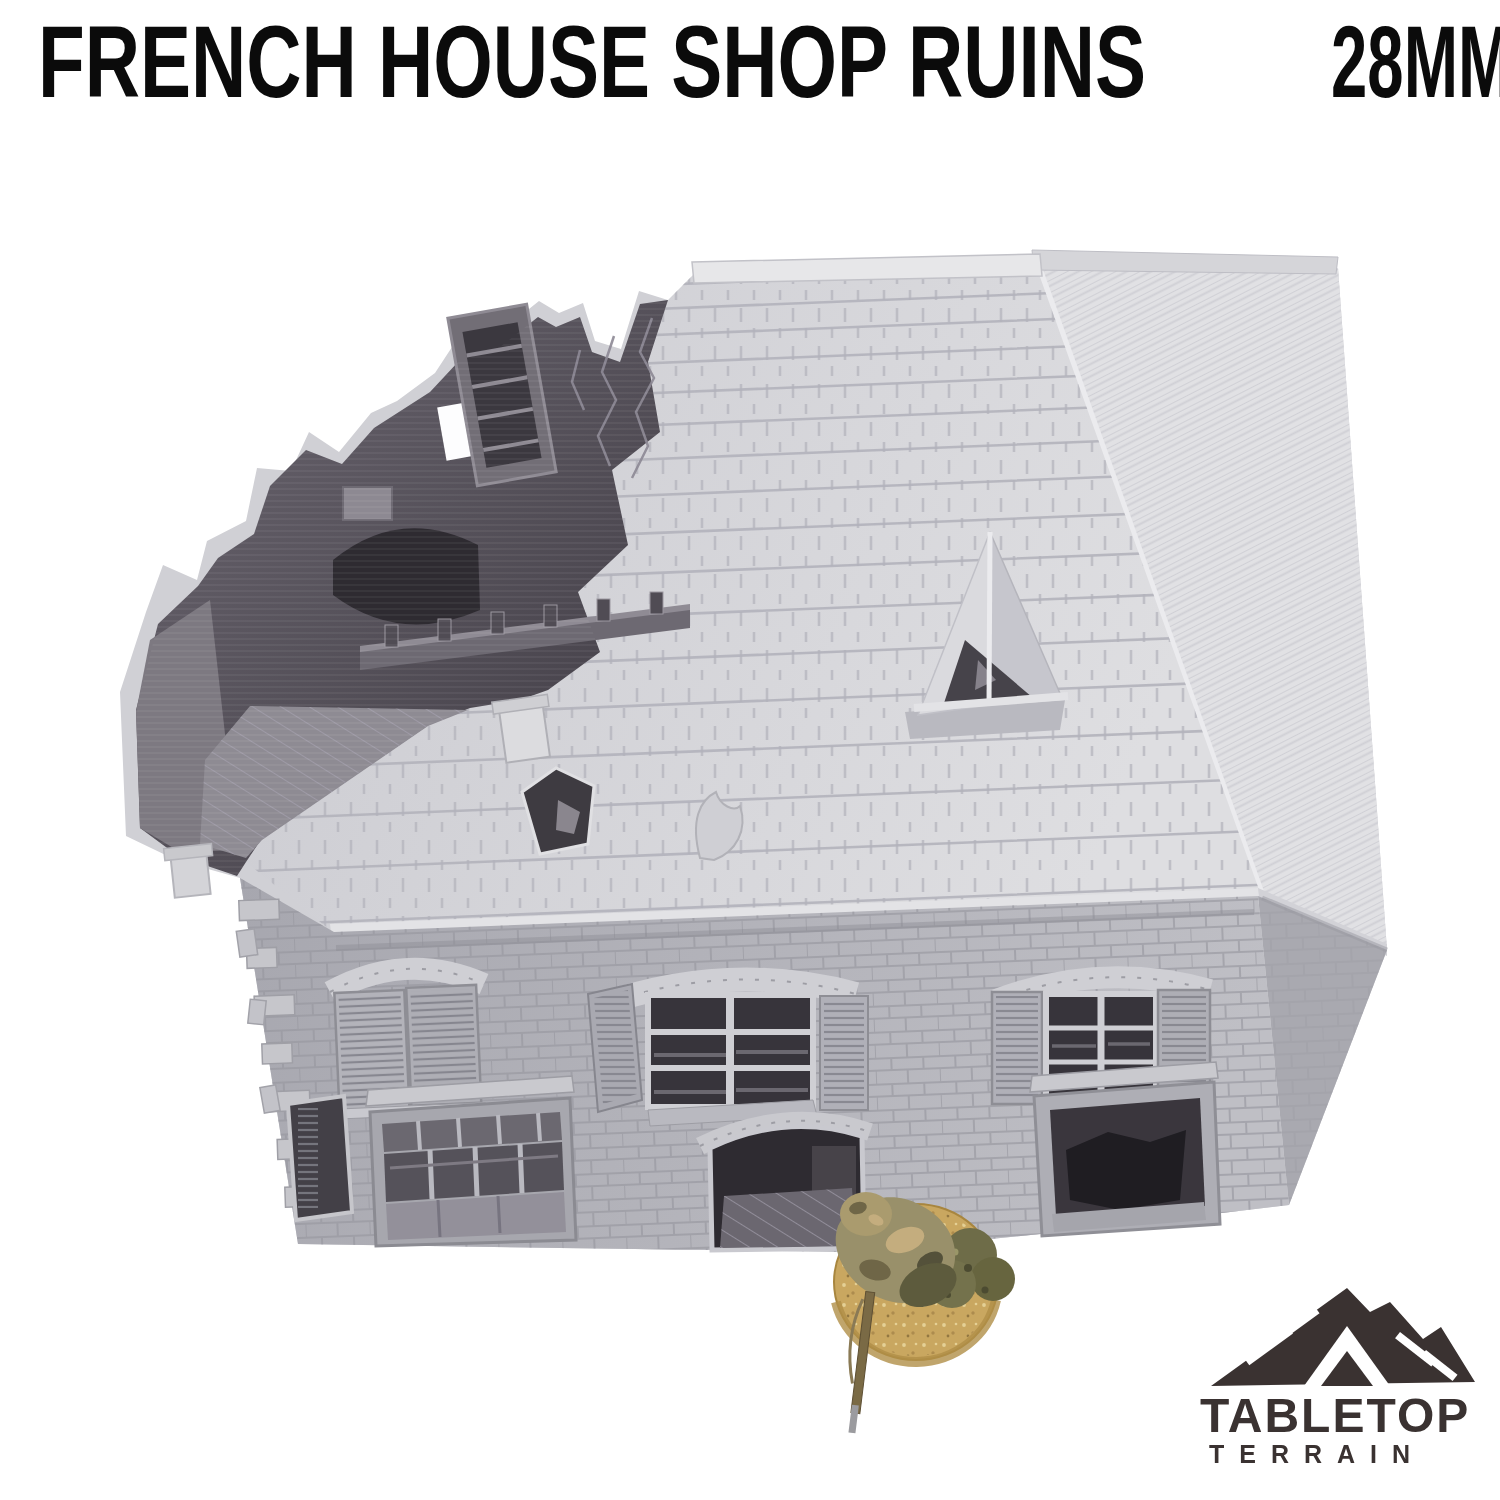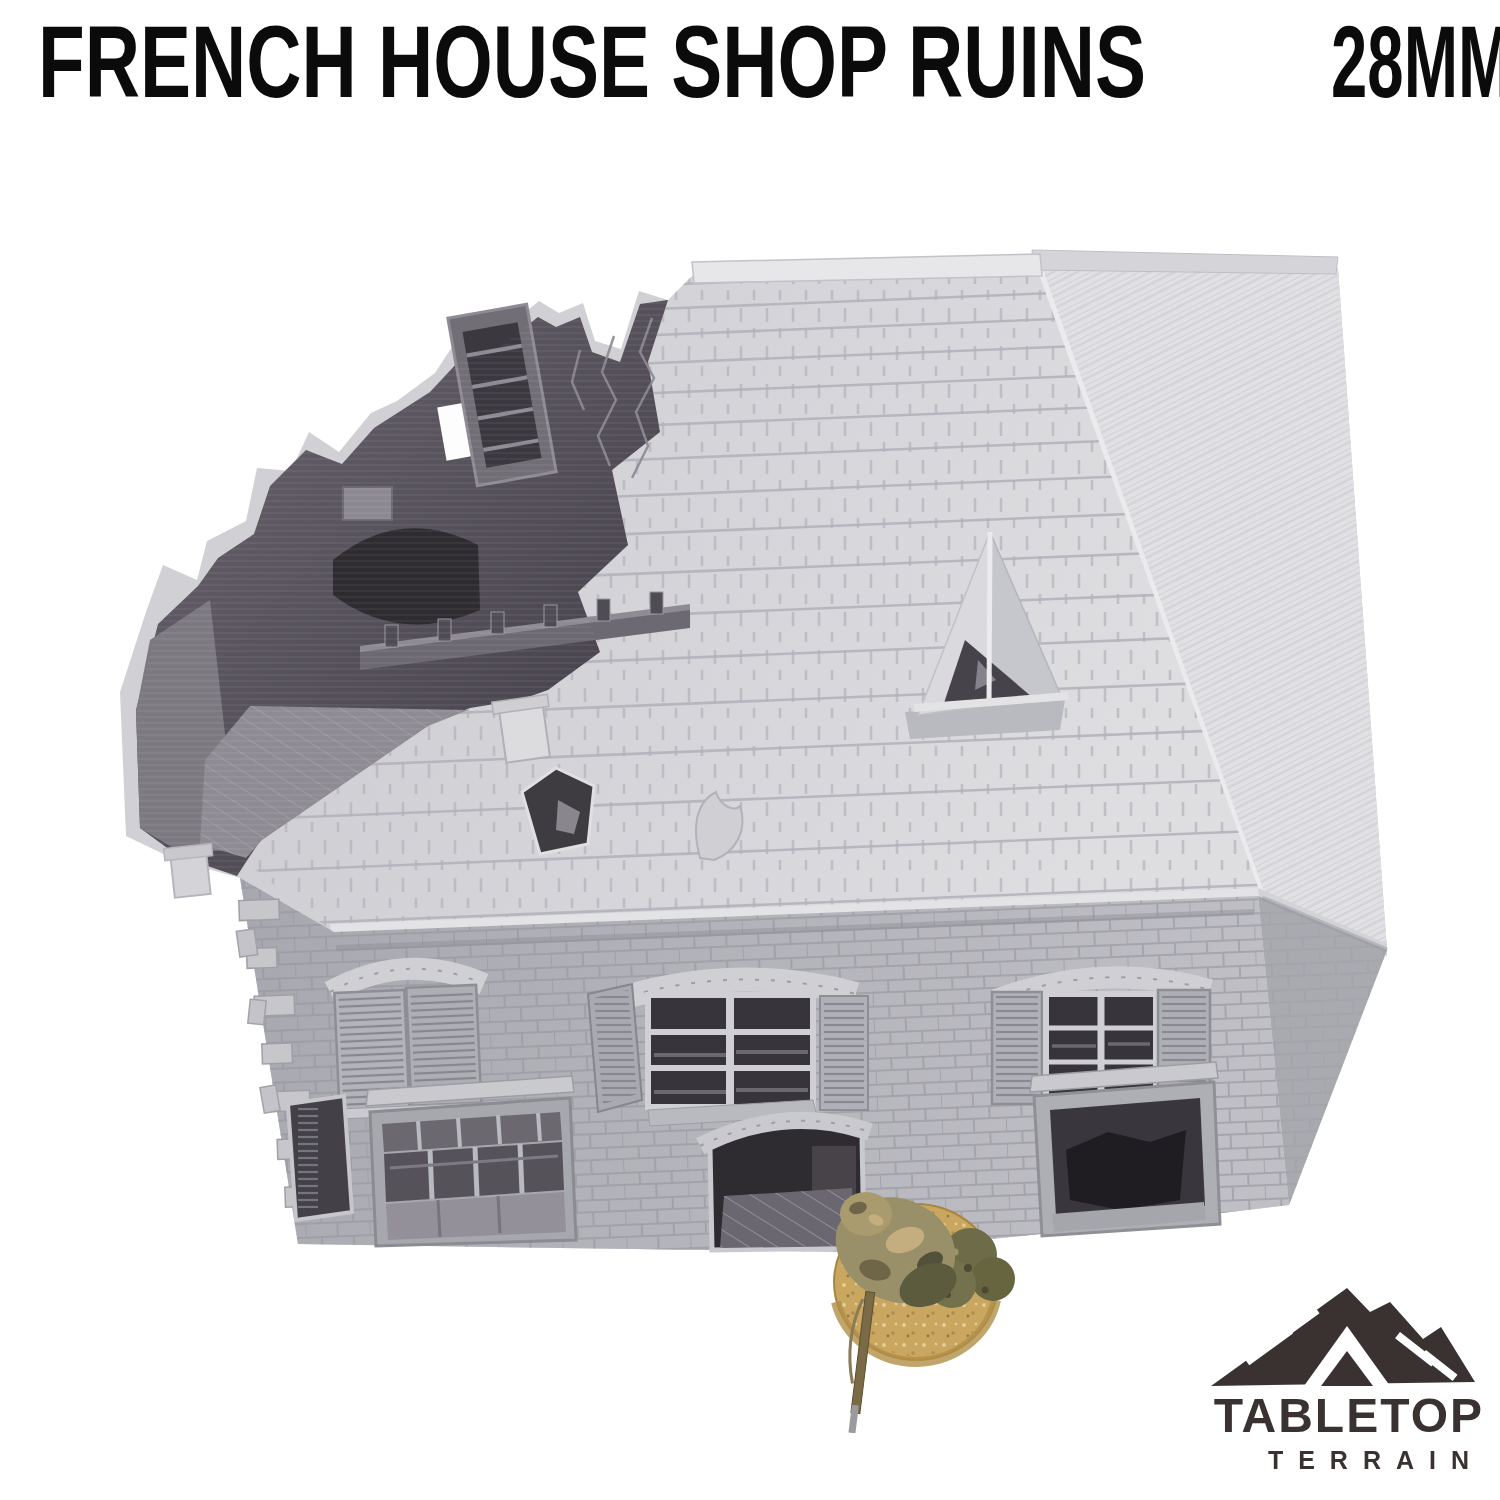--- a/index.html
+++ b/index.html
@@ -3,25 +3,25 @@
 <meta charset="utf-8">
 <style>
   html,body{margin:0;padding:0;background:#ffffff;}
   .page{position:relative;width:1500px;height:1500px;background:#ffffff;overflow:hidden;
         font-family:"Liberation Sans",sans-serif;padding-left:36px;}
   .title{position:absolute;left:38px;top:4px;font-size:102px;font-weight:bold;color:#0b0b0b;
          white-space:nowrap;transform:scaleX(.75);transform-origin:left top;letter-spacing:0px;}
   .scale-label{position:absolute;right:24px;top:4px;font-size:102px;font-weight:bold;color:#0b0b0b;
          white-space:nowrap;transform:scaleX(.64);transform-origin:right top;}
   .scene{position:absolute;left:0;top:0;width:1500px;height:1500px;}
-  .brand{position:absolute;left:1200px;top:1280px;width:284px;text-align:right;color:#3a3231;}
+  .brand{position:absolute;left:1200px;top:1280px;width:284px;text-align:left;color:#3a3231;}
   .brand svg{display:block;margin:0 auto;}
   .brand-top{font-size:48px;font-weight:bold;letter-spacing:2px;line-height:1.0;margin-top:4px;
              white-space:nowrap;}
-  .brand-bottom{font-size:25px;font-weight:bold;letter-spacing:15px;margin-left:9px;margin-top:6px;
+  .brand-bottom{font-size:25px;font-weight:bold;letter-spacing:15px;margin-left:9px;
              white-space:nowrap;}
 </style>
 </head>
 <body>
 
 <div class="page">
 
   <div class="title">FRENCH HOUSE SHOP RUINS</div>
   <div class="scale-label">28MM</div>
 

